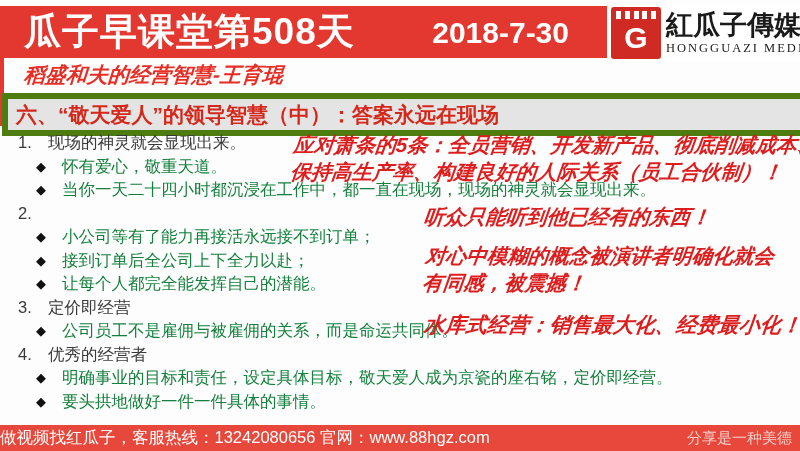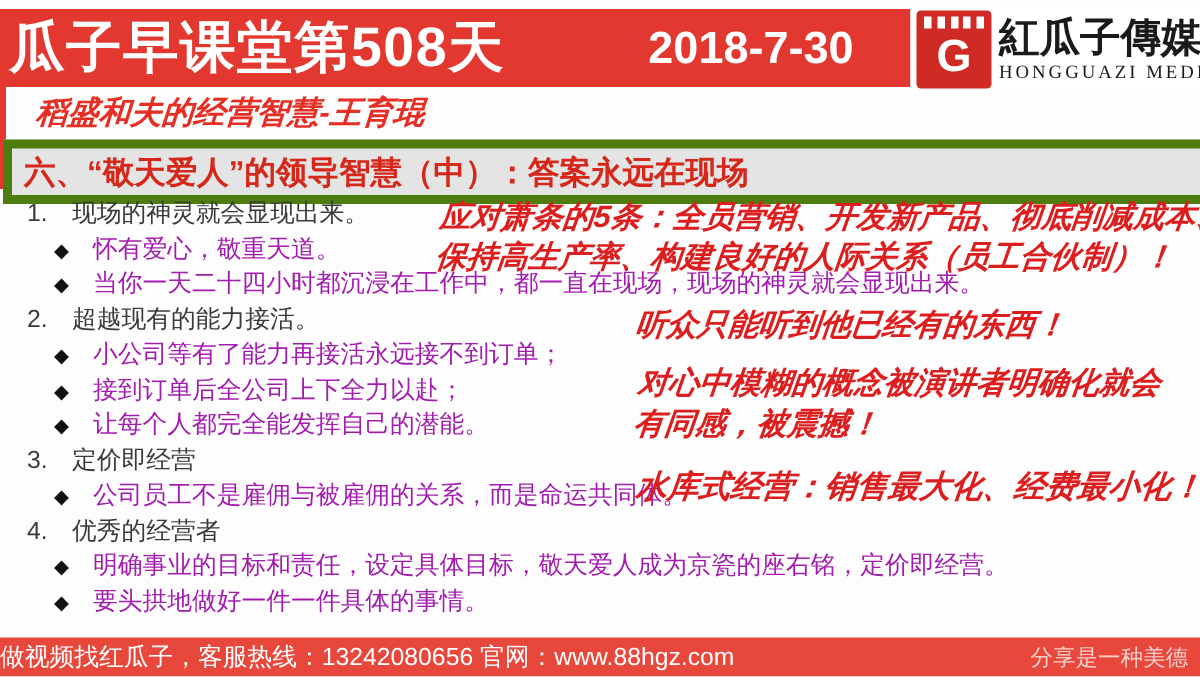--- a/index.html
+++ b/index.html
@@ -7,21 +7,21 @@
     width:800px;height:451px;position:relative;overflow:hidden;
     background:#fdfdfd;
     font-family:"Liberation Sans","DejaVu Sans",sans-serif;
   }
   
   .banner{
     position:absolute;left:0;top:6px;width:607px;height:52px;
     background:#e23830;display:flex;align-items:center;
   }
   .banner-title{
-    color:#ffffff;font-size:37px;font-weight:bold;padding-left:6px;
+    color:#ffffff;font-size:37px;font-weight:bold;padding-left:24px;
     letter-spacing:1px;white-space:nowrap;
   }
   .banner-date{
     position:absolute;right:38px;top:10px;
     color:#ffffff;font-size:30px;font-weight:bold;white-space:nowrap;
   }
   .left-strip{
     position:absolute;left:0;top:58px;width:4px;height:68px;background:#e23830;
   }
   
@@ -74,21 +74,21 @@
   .row .num{
     width:30px;flex-shrink:0;text-align:left;padding-left:18px;
     color:#3a3a3a;font-size:16.5px;
   }
   .row .itext{color:#3a3a3a;font-size:16.5px;white-space:nowrap;}
   .row.sub .bullet{
     width:32px;flex-shrink:0;text-align:right;color:#111111;font-size:13px;
     padding-left:14px;
   }
   .row.sub .stext{
-    color:#a21caf;font-size:16.5px;padding-left:16px;white-space:nowrap;
+    color:#15803d;font-size:16.5px;padding-left:16px;white-space:nowrap;
   }
   
   .annot{
     position:absolute;color:#dd1e1e;font-weight:bold;font-style:italic;
     font-size:20.5px;line-height:27px;transform:skewX(-6deg);
     white-space:nowrap;
   }
   .annot-1{left:292px;top:131px;}
   .annot-2{left:424px;top:203px;}
   .annot-3{left:424px;top:242px;}
@@ -147,21 +147,20 @@
     <span class="bullet">◆</span>
     <span class="stext">怀有爱心，敬重天道。</span>
   </div>
   <div class="row sub">
     <span class="bullet">◆</span>
     <span class="stext">当你一天二十四小时都沉浸在工作中，都一直在现场，现场的神灵就会显现出来。</span>
   </div>
 
   <div class="row">
     <span class="num">2.</span>
-    <span class="itext">超越现有的能力接活。</span>
   </div>
   <div class="row sub">
     <span class="bullet">◆</span>
     <span class="stext">小公司等有了能力再接活永远接不到订单；</span>
   </div>
   <div class="row sub">
     <span class="bullet">◆</span>
     <span class="stext">接到订单后全公司上下全力以赴；</span>
   </div>
   <div class="row sub">

